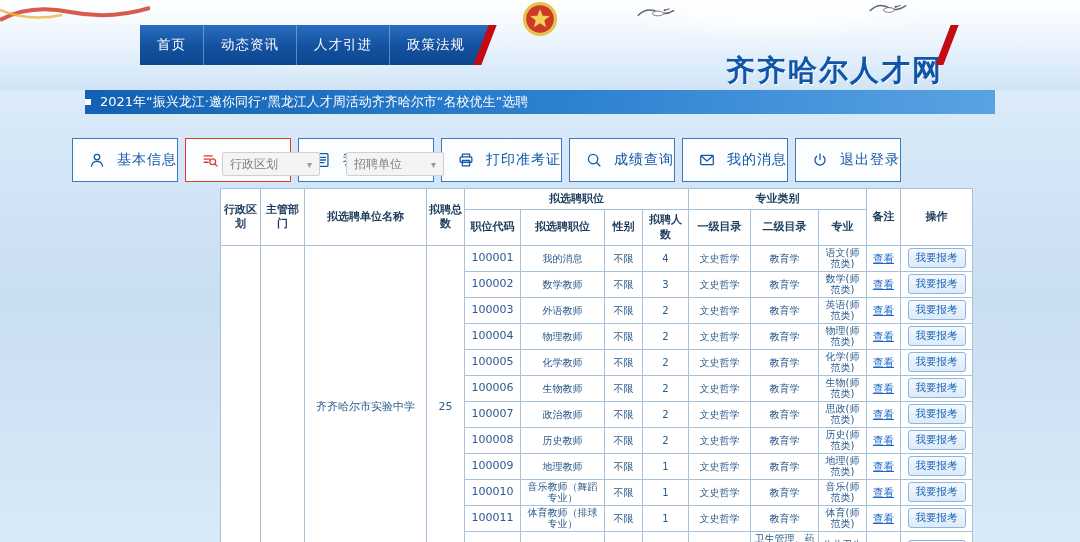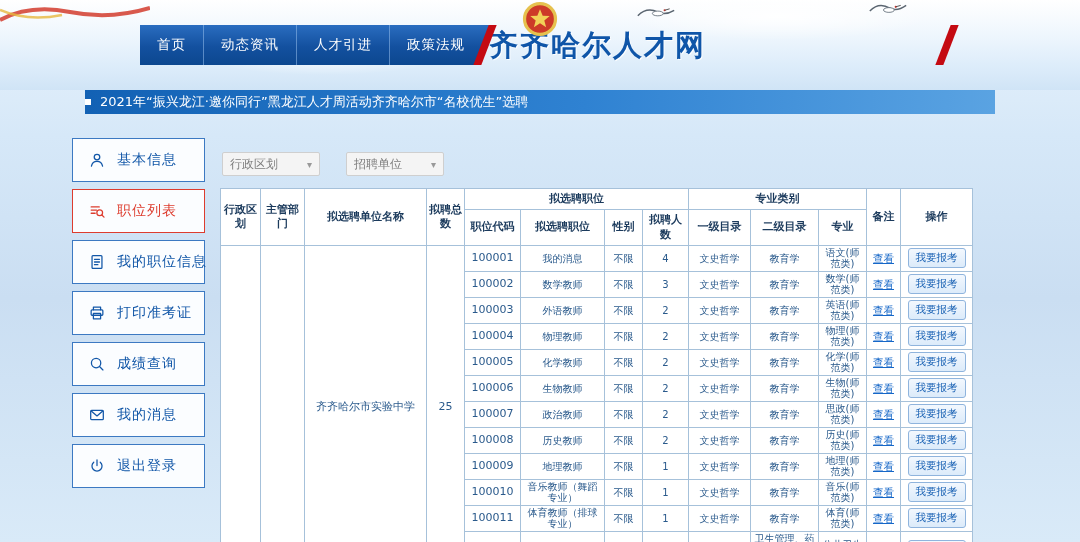--- a/index.html
+++ b/index.html
@@ -41,38 +41,38 @@
   .nav-item {
     display:flex; align-items:center; padding:0 17px; cursor:pointer;
     color:#fff; font-size:13.5px; letter-spacing:1px; text-decoration:none; white-space:nowrap;
   }
   .nav-item + .nav-item { border-left:1px solid rgba(150,190,235,.55); }
   .nav-item.active { background: linear-gradient(180deg,#e01616 0%, #b30b10 100%); }
   .red-slash { width:8px; background:#c40a12; transform:skewX(-21deg); }
   .red-slash.rs-left  { margin-left:-11px; }
   .red-slash.rs-right { margin-right:-11px; }
   .site-title {
-    flex:1; text-align:left; line-height:40px;
+    flex:1; text-align:right; line-height:40px;
     font-size:29px; font-weight:bold; color:#0f55a8; letter-spacing:2px;
-    text-shadow:1px 1px 0 rgba(255,255,255,.9); white-space:nowrap;
+    text-shadow:1px 1px 0 rgba(255,255,255,.9); white-space:nowrap;margin-top:25px;
   }
 
   
   .notice {
     position:absolute; top:90px; left:85px; width:910px; height:24px;
     background: linear-gradient(90deg,#1261b4 0%, #2f82d2 55%, #5aa3e2 100%);
     color:#fff; font-size:13px; line-height:24px;
     cursor:pointer; white-space:nowrap;
   }
   .bullet { display:inline-block; width:6px; height:6px; background:#fff; margin-right:9px; vertical-align:1px; }
 
   
   .content { position:absolute; top:138px; left:72px; width:938px; height:404px; display:flex; overflow:hidden; }
 
-  .sidebar { width:133px; display:flex; flex-direction:column; gap:7px; flex:none; }
+  .sidebar { width:133px; display:flex; flex-direction:row; gap:7px; flex:none; }
   .side-item {
     height:44px; background:#fbfdff; border:1px solid #3c79c2;
     display:flex; align-items:center; gap:11px; padding-left:15px;
     color:#1257a8; font-size:14px; cursor:pointer; white-space:nowrap;
   }
   .side-item.active { border-color:#dd3c2e; color:#dd3c2e; }
   .side-icon { width:18px; height:18px; flex:none; }
   .side-icon svg { width:18px; height:18px; fill:none; stroke:currentColor; stroke-width:1.4; stroke-linecap:round; stroke-linejoin:round; }
   .side-label { letter-spacing:1px; }
 

